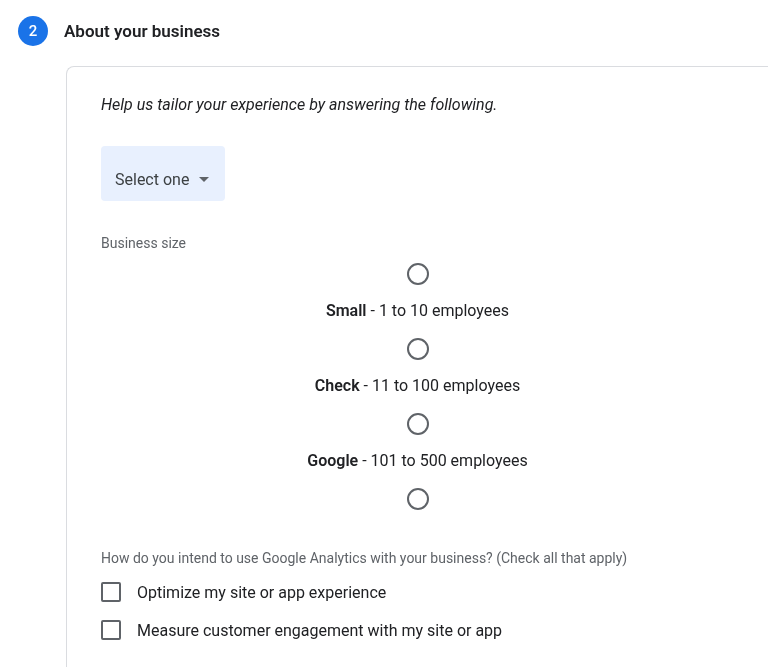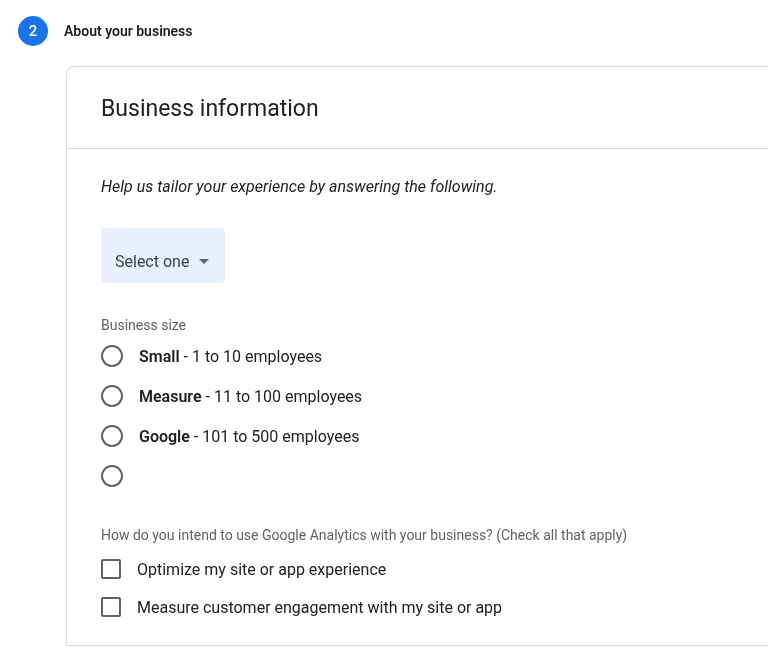--- a/index.html
+++ b/index.html
@@ -22,21 +22,21 @@
       background: #1a73e8;
       color: #fff;
       display: flex;
       align-items: center;
       justify-content: center;
       font-size: 15px;
       font-weight: 500;
       flex-shrink: 0;
     }
     .step-title {
-      font-size: 14px;
+      font-size: 17px;
       font-weight: 600;
       color: #202124;
     }
     .card {
       margin-left: 66px;
       border: 1px solid #dadce0;
       border-right: none;
       border-radius: 8px 0 0 0;
       overflow: hidden;
     }
@@ -84,20 +84,21 @@
       border-top: 5px solid #5f6368;
     }
     .radio-group {
       margin-bottom: 40px;
     }
     .radio-item {
       display: flex;
       align-items: center;
       gap: 16px;
       margin-bottom: 18px;
+      flex-direction: column;
     }
     .radio-circle {
       width: 22px;
       height: 22px;
       border: 2px solid #5f6368;
       border-radius: 50%;
       flex-shrink: 0;
       cursor: pointer;
     }
     .radio-label {
@@ -134,40 +135,37 @@
   </style>
 </head>
 <body>
 
 <div class="step-header">
   <div class="step-number">2</div>
   <div class="step-title">About your business</div>
 </div>
 
 <div class="card">
-  <div class="card-header">
-    <div class="card-title">Business information</div>
-  </div>
   <div class="card-body">
     <div class="intro-text">Help us tailor your experience by answering the following.</div>
 
     <div class="dropdown">
       <span>Select one</span>
       <span class="dropdown-arrow"></span>
     </div>
 
     <div class="field-label">Business size</div>
     <div class="radio-group">
       <div class="radio-item">
         <div class="radio-circle"></div>
         <div class="radio-label"><strong>Small</strong><span> - 1 to 10 employees</span></div>
       </div>
       <div class="radio-item">
         <div class="radio-circle"></div>
-        <div class="radio-label"><strong>Measure</strong><span> - 11 to 100 employees</span></div>
+        <div class="radio-label"><strong>Check</strong><span> - 11 to 100 employees</span></div>
       </div>
       <div class="radio-item">
         <div class="radio-circle"></div>
         <div class="radio-label"><strong>Google</strong><span> - 101 to 500 employees</span></div>
       </div>
       <div class="radio-item">
         <div class="radio-circle"></div>
       </div>
     </div>
 

